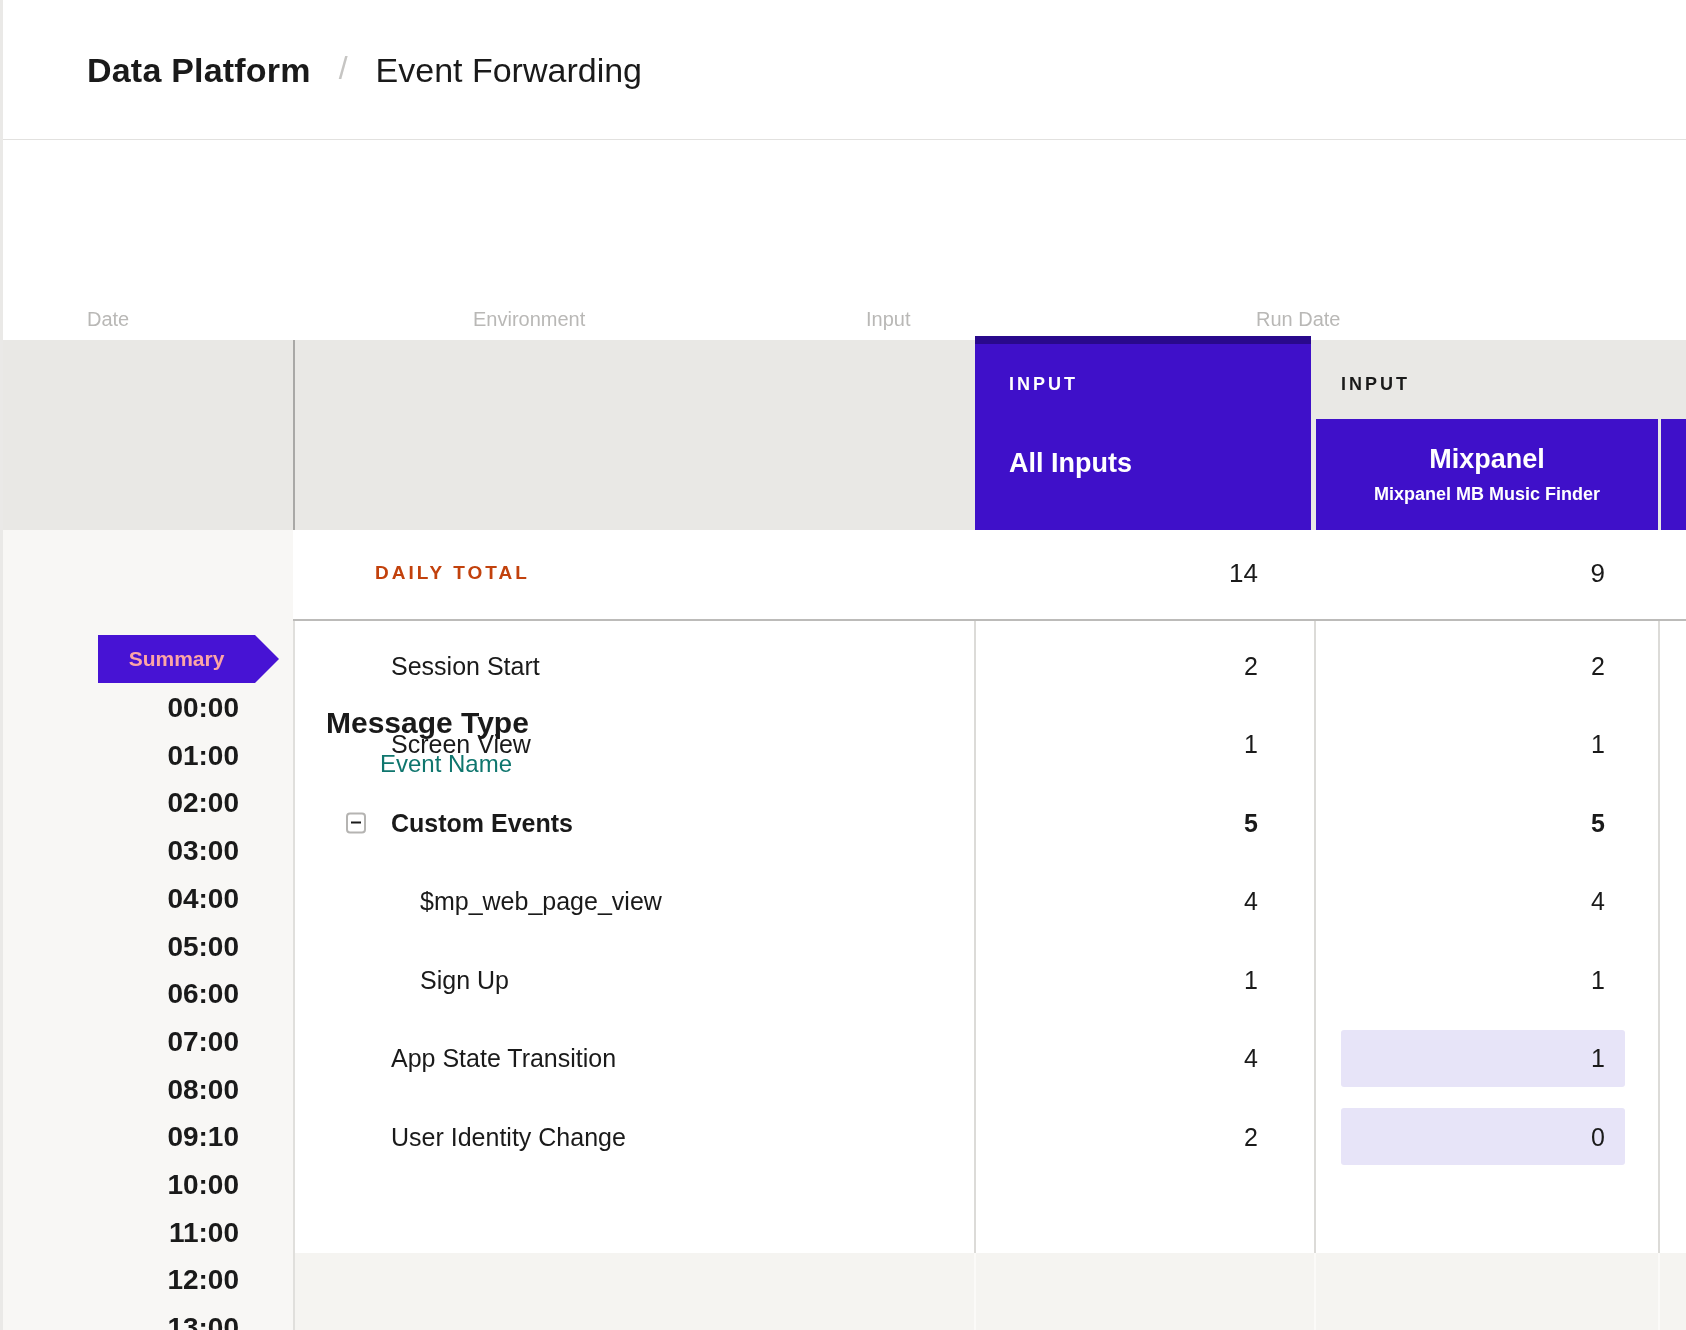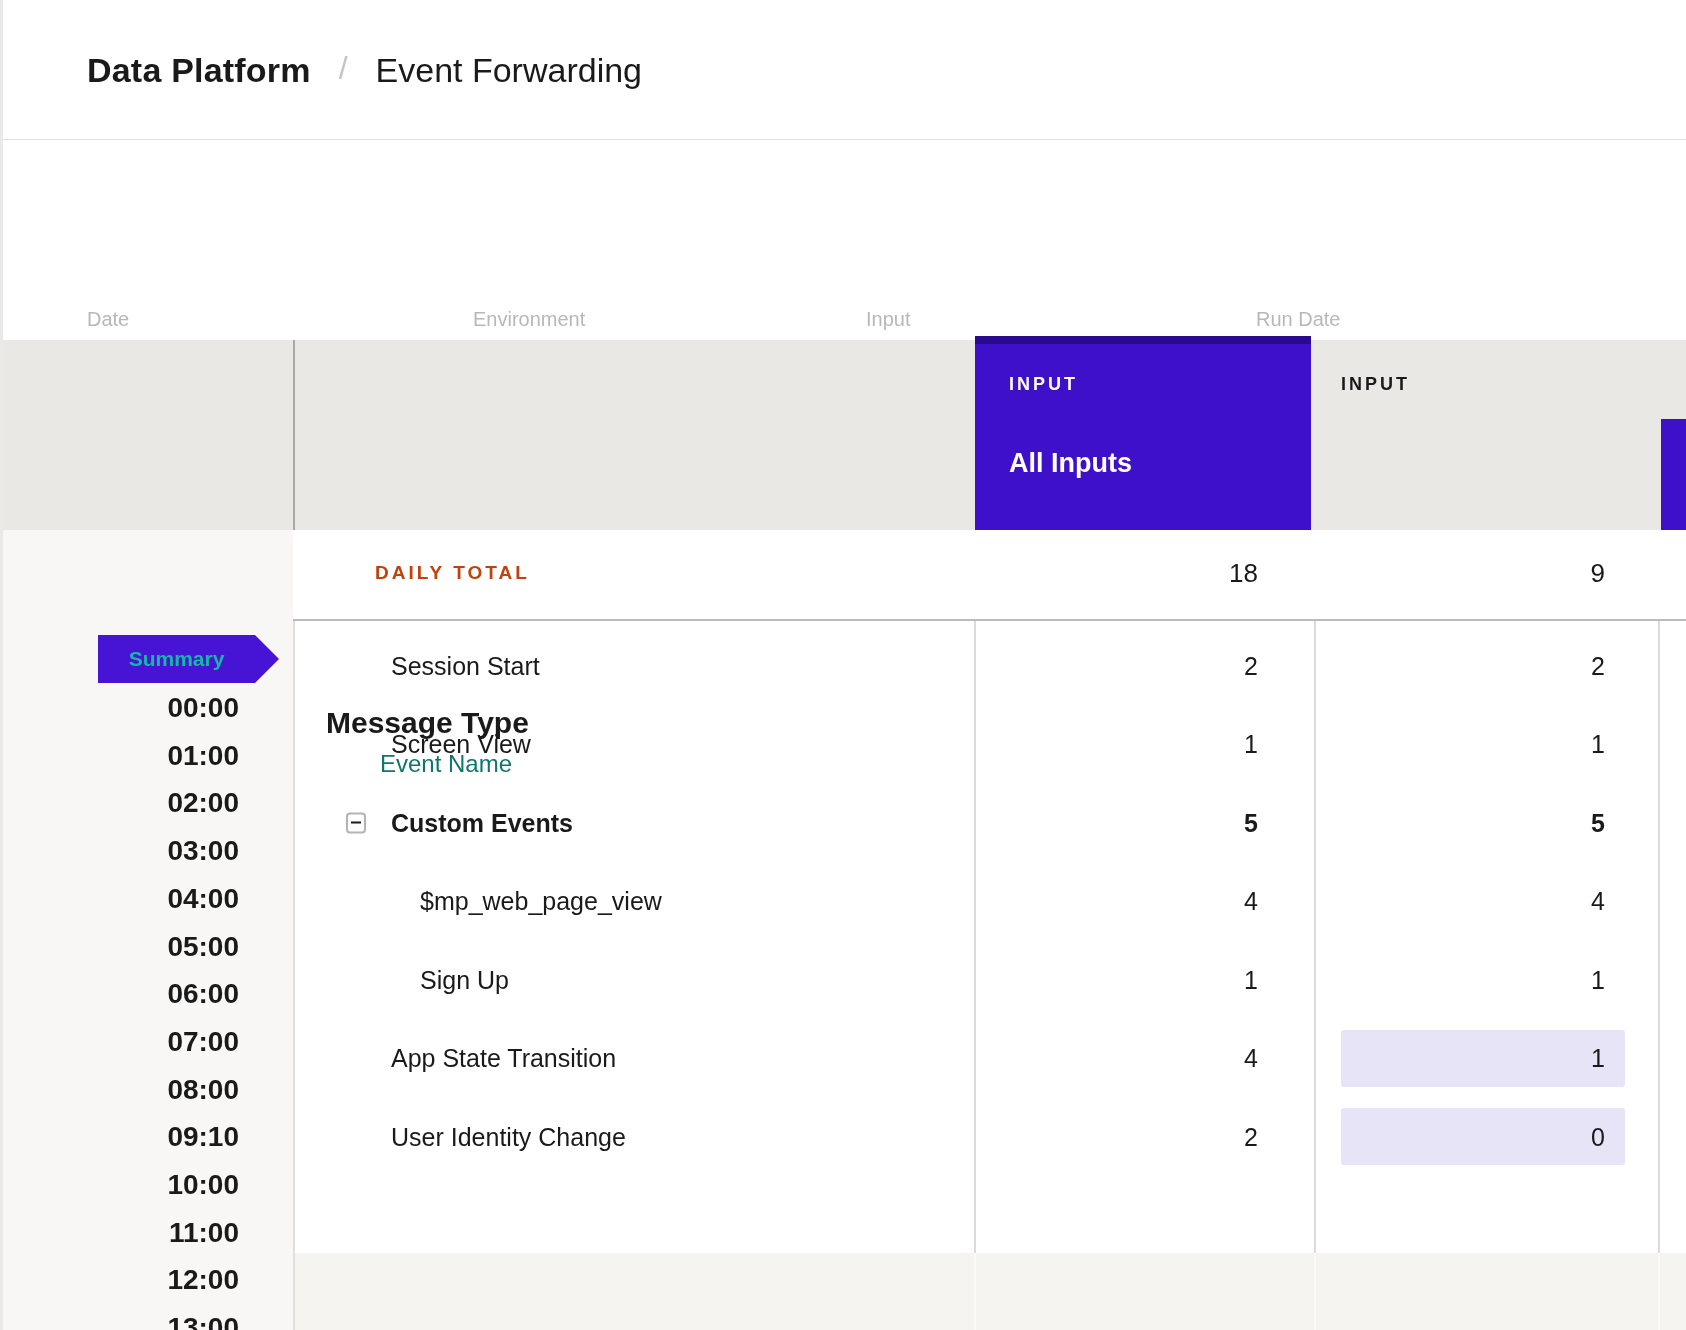--- a/index.html
+++ b/index.html
@@ -105,21 +105,21 @@
   .collapse-box {
     position: absolute; left: 343px; top: 50%; transform: translateY(-50%);
     width: 20px; height: 21px; border: 2px solid #b5b4b2; border-radius: 4px;
     background: #fff; cursor: pointer; display: flex; align-items: center; justify-content: center;
   }
   .collapse-box::after { content: ""; width: 10px; height: 2px; background: #1a1a1a; }
 
   
   .summary-badge {
     position: absolute; left: 95px; top: 635px; width: 157px; height: 48px;
-    background: #4713d4; color: #14b8a6; font-size: 21px; font-weight: 700;
+    background: #4713d4; color: #fca5a5; font-size: 21px; font-weight: 700;
     display: flex; align-items: center; justify-content: center; cursor: pointer;
   }
   .summary-badge::after {
     content: ""; position: absolute; left: 157px; top: 0;
     border-top: 24px solid transparent; border-bottom: 24px solid transparent;
     border-left: 24px solid #4713d4;
   }
   .hours { position: absolute; left: 0; top: 0; width: 236px; height: 1330px; }
   .hour-item {
     position: absolute; left: 0; width: 236px; height: 48px; line-height: 48px;
@@ -189,36 +189,40 @@
     <span class="msgtype-title">Message Type</span>
     <span class="msgtype-sub">Event Name</span>
   </section>
 
   <div class="input-block">
     <span class="input-group-label">INPUT</span>
     <span class="input-name">All Inputs</span>
   </div>
 
   <span class="output-group-label">INPUT</span>
+  <div class="output-block">
+    <span class="output-name">Mixpanel</span>
+    <span class="output-sub">Mixpanel MB Music Finder</span>
+  </div>
   <div class="output-sliver"></div>
 
   <div class="rail"></div>
   <div class="bottom-band"></div>
   <div class="vline vline-rail-head"></div>
   <div class="vline vline-rail-body"></div>
   <div class="vline vline-body vx1"></div>
   <div class="vline vline-body vx2"></div>
   <div class="vline vline-body vx3"></div>
   <div class="vline vline-band vx1"></div>
   <div class="vline vline-band vx2"></div>
   <div class="vline vline-band vx3"></div>
 
   <div class="daily-total">
     <span class="dt-label">DAILY TOTAL</span>
-    <span class="dt-input">18</span>
+    <span class="dt-input">14</span>
     <span class="dt-output">9</span>
   </div>
 
   <div class="rows" id="rows-container">
     <div class="row" style="top: 626px;">
 
       <span class="row-label">Session Start</span>
       <span class="cell-input">2</span>
 
       <span class="cell-output">2</span>

